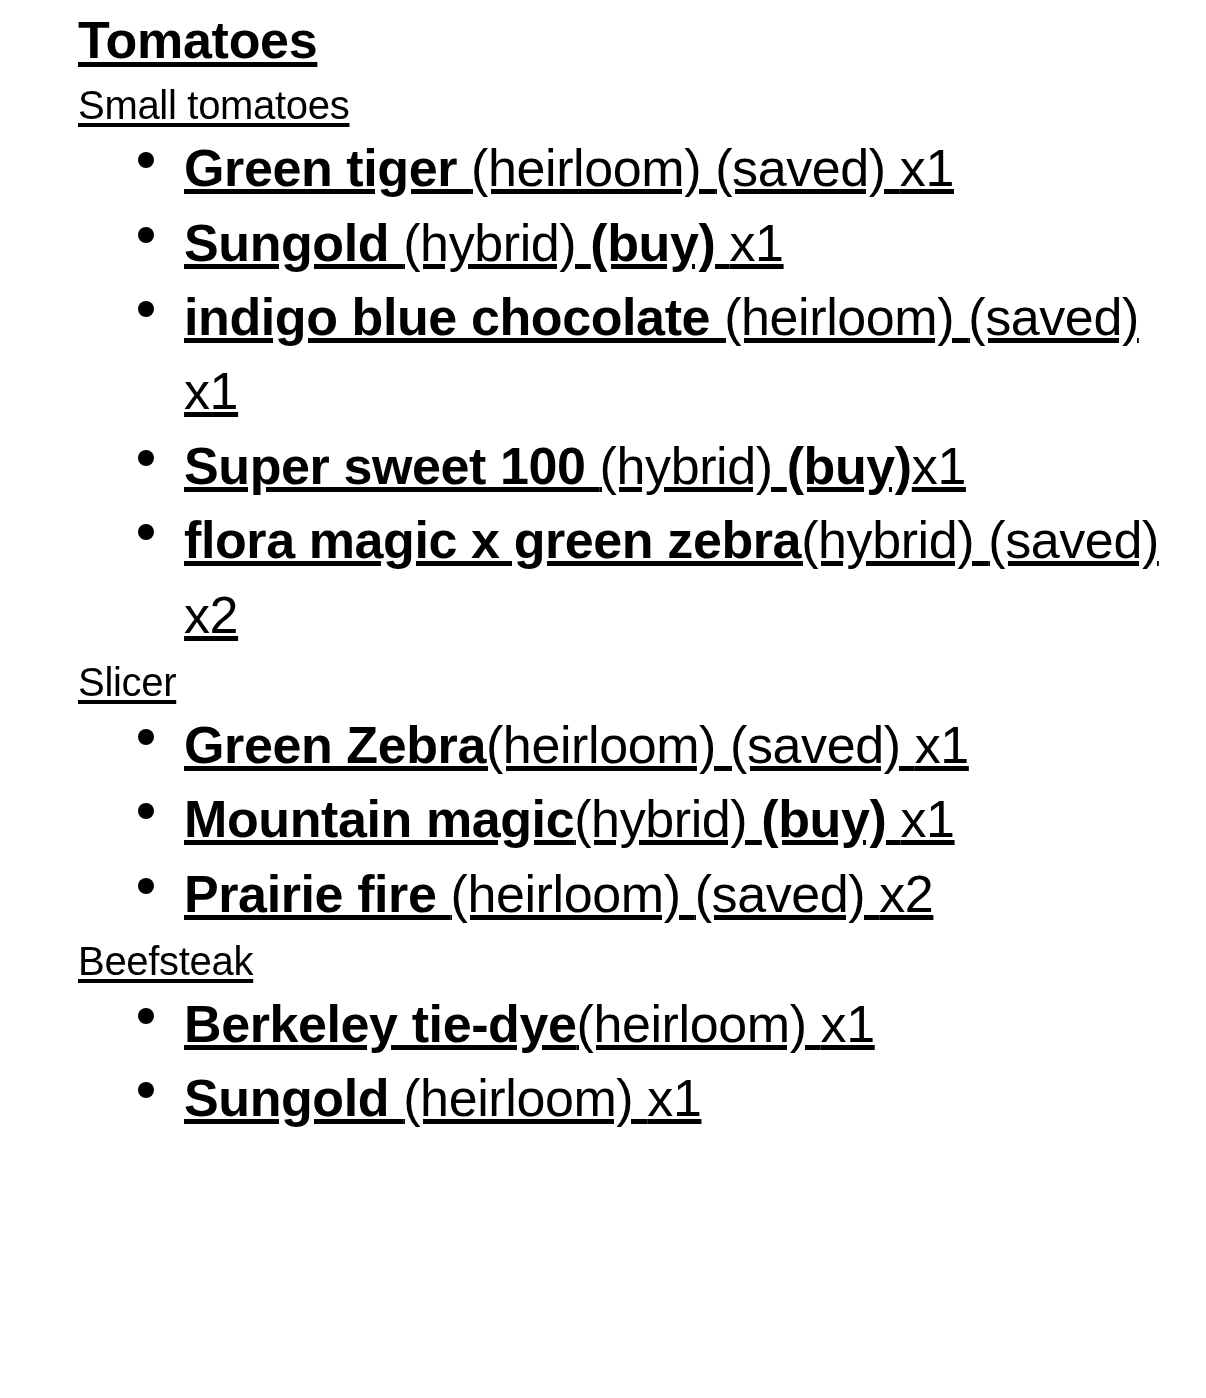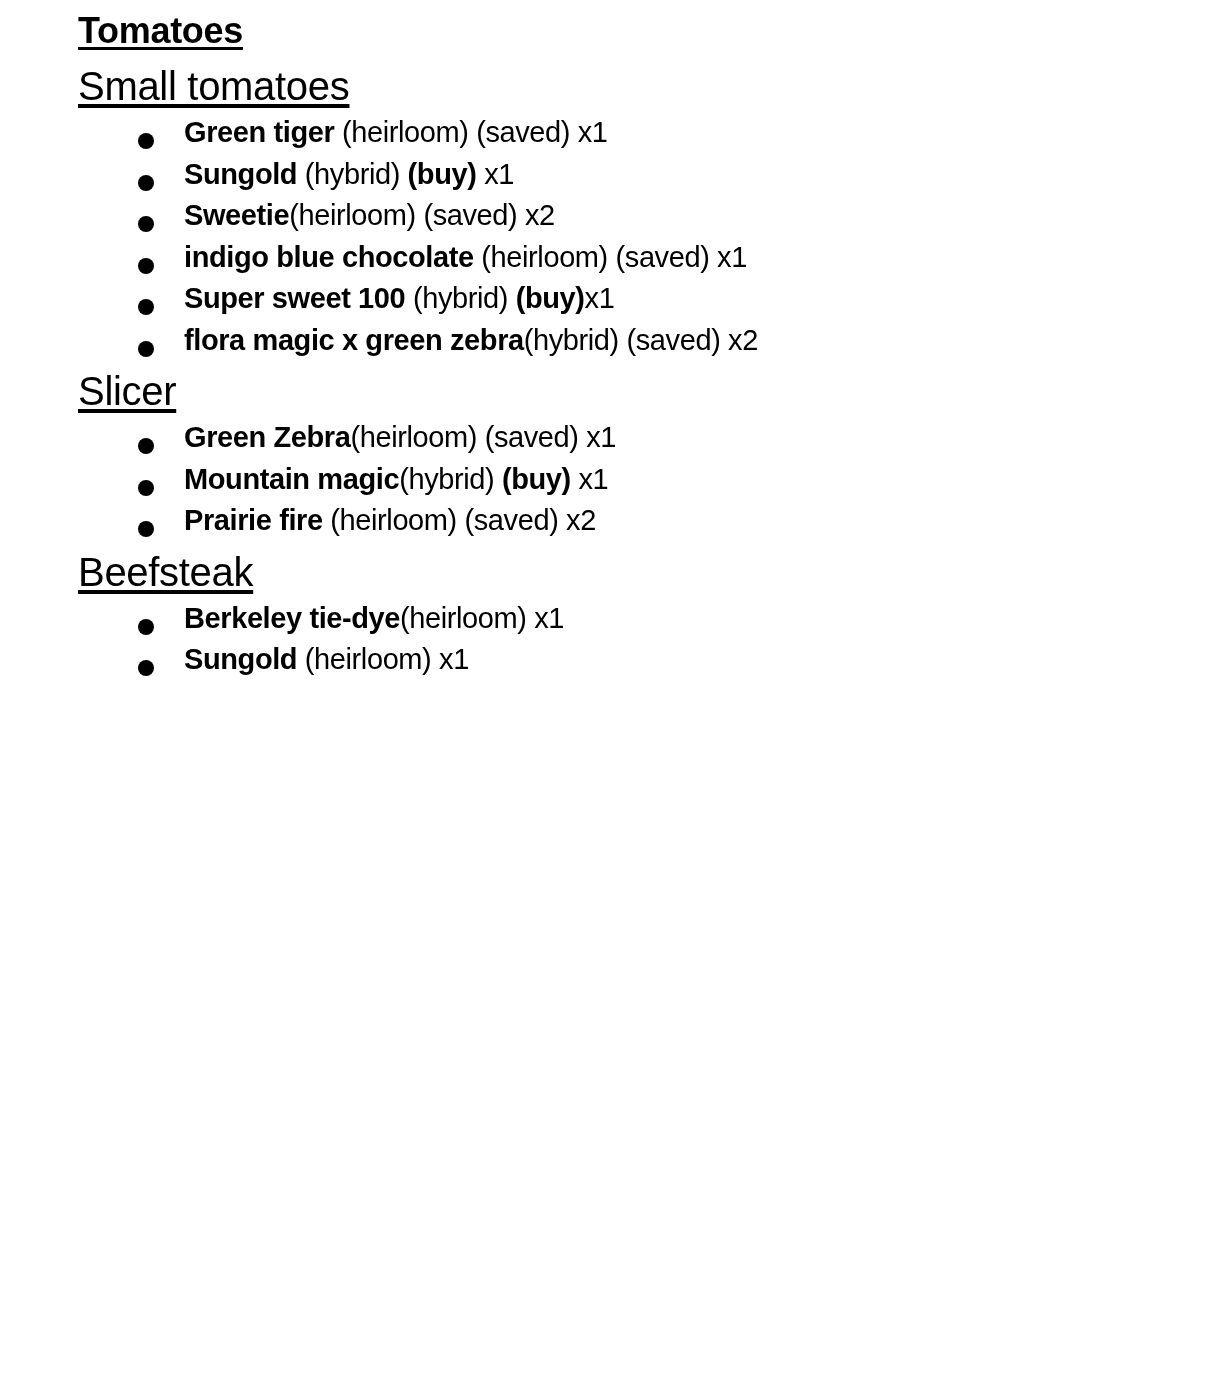--- a/index.html
+++ b/index.html
@@ -12,21 +12,21 @@
     height: 1398px;
     font-family: "Liberation Sans", sans-serif;
     color: #000000;
     overflow: hidden;
   }
   .page {
     padding: 10px 40px 0 78px;
     box-sizing: border-box;
   }
   .doc-title {
-    font-size: 36px;
+    font-size: 52px;
     font-weight: 700;
     line-height: 1.18;
     text-decoration: underline;
     text-underline-offset: 4px;
     display: inline-block;
     margin: 0 0 4px 0;
     letter-spacing: -0.3px;
   }
   .section-head {
     font-size: 40px;
@@ -41,25 +41,26 @@
   .section-head-wrap {
     display: block;
   }
   ul.items {
     list-style: none;
     margin: 0;
     padding: 0 0 0 48px;
   }
   ul.items li {
     position: relative;
-    font-size: 29px;
+    font-size: 52px;
     line-height: 1.43;
     padding-left: 58px;
     letter-spacing: -0.4px;
     font-weight: 400;
+    text-decoration: underline;
   }
   ul.items li .bullet {
     position: absolute;
     left: 12px;
     top: 0;
     width: 16px;
     height: 16px;
     background: #000;
     border-radius: 50%;
     transform: translateY(21px);
@@ -82,21 +83,20 @@
 
 <div class="page">
   <div class="section-head-wrap">
     <h1 class="doc-title">Tomatoes</h1>
   </div>
   <div id="sections">
       <div class="section-head-wrap"><h2 class="section-head">Small tomatoes</h2></div>
       <ul class="items">
         <li><span class="bullet"></span><span class="name">Green tiger </span><span class="tag">(heirloom) </span><span class="tag">(saved) </span><span class="qty">x1</span></li>
         <li><span class="bullet"></span><span class="name">Sungold </span><span class="tag">(hybrid) </span><span class="tag-bold">(buy) </span><span class="qty">x1</span></li>
-        <li><span class="bullet"></span><span class="name">Sweetie</span><span class="tag">(heirloom) </span><span class="tag">(saved) </span><span class="qty">x2</span></li>
         <li><span class="bullet"></span><span class="name">indigo blue chocolate </span><span class="tag">(heirloom) </span><span class="tag">(saved) </span><span class="qty">x1</span></li>
         <li><span class="bullet"></span><span class="name">Super sweet 100 </span><span class="tag">(hybrid) </span><span class="tag-bold">(buy)</span><span class="qty">x1</span></li>
         <li><span class="bullet"></span><span class="name"> flora magic x green zebra</span><span class="tag">(hybrid) </span><span class="tag">(saved) </span><span class="qty">x2</span></li>
       </ul>
       <div class="section-head-wrap"><h2 class="section-head">Slicer</h2></div>
       <ul class="items">
         <li><span class="bullet"></span><span class="name">Green Zebra</span><span class="tag">(heirloom) </span><span class="tag">(saved) </span><span class="qty">x1</span></li>
         <li><span class="bullet"></span><span class="name">Mountain magic</span><span class="tag">(hybrid) </span><span class="tag-bold">(buy) </span><span class="qty">x1</span></li>
         <li><span class="bullet"></span><span class="name">Prairie fire </span><span class="tag">(heirloom) </span><span class="tag">(saved) </span><span class="qty">x2</span></li>
       </ul>

